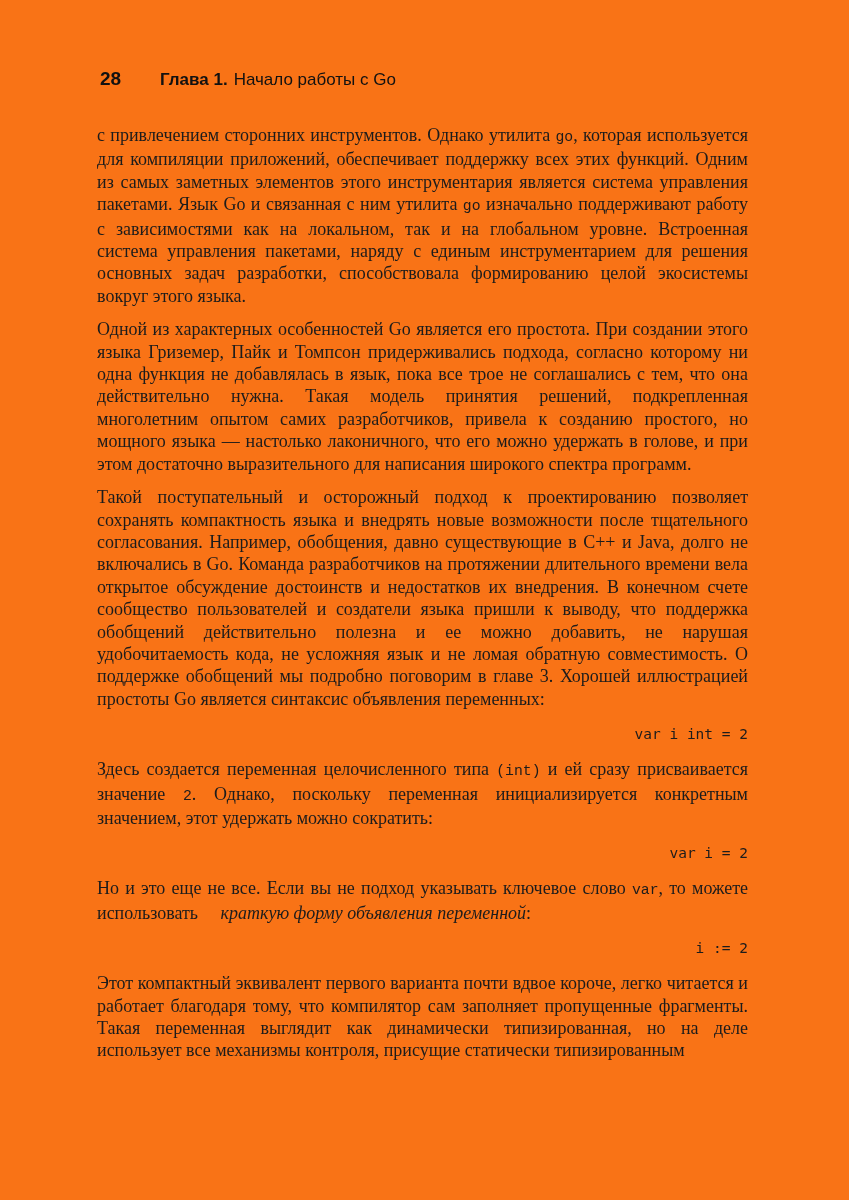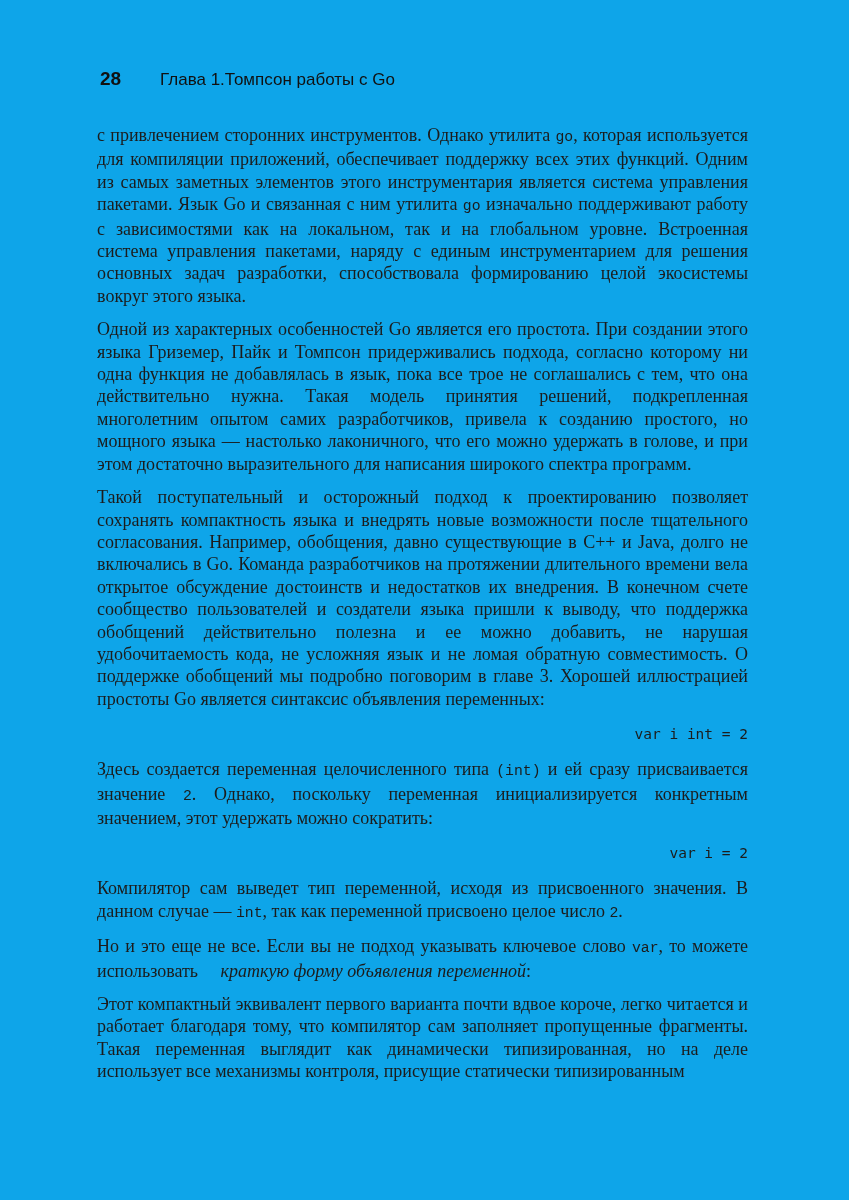--- a/index.html
+++ b/index.html
@@ -1,21 +1,21 @@
 <!DOCTYPE html>
 <html lang="ru"><head>
 <meta charset="utf-8">
 <style>
   * { margin: 0; padding: 0; box-sizing: border-box; }
   html, body { background: #e8e8e8; }
   .page {
     position: relative;
     width: 849px;
     height: 1200px;
-    background: #0ea5e9;
+    background: #f97316;
     color: #1c1c1c;
     margin: 0 auto;
     overflow: hidden;
     font-family: "Liberation Serif", serif;
   }
   .running-header {
     position: absolute;
     top: 68px;
     left: 100px;
     right: 97px;
@@ -25,21 +25,22 @@
     font-size: 17px;
     color: #111111;
   }
   .page-number {
     font-weight: bold;
     font-size: 19px;
     width: 60px;
     flex: 0 0 60px;
   }
   .chapter-label {
-    font-weight: normal;
+    font-weight: bold;
+    margin-right: 6px;
   }
   .chapter-title {
     font-weight: normal;
   }
   .page-body {
     position: absolute;
     top: 124px;
     left: 97px;
     width: 651px;
     font-size: 18px;
@@ -66,26 +67,26 @@
     text-align: right;
   }
 </style>
 </head>
 <body>
 
 <div class="page">
   <div class="running-header">
     <span class="page-number">28</span>
     <span class="chapter-label">Глава 1.</span>
-    <span class="chapter-title">Томпсон работы с Go</span>
+    <span class="chapter-title">Начало работы с Go</span>
   </div>
   <div class="page-body">
       <p><span class="run-normal">с привлечением сторонних инструментов. Однако утилита </span><span class="run-mono">go</span><span class="run-normal">, которая используется для компиляции приложений, обеспечивает поддержку всех этих функций. Одним из самых заметных элементов этого инструментария является система управления пакетами. Язык Go и связанная с ним утилита </span><span class="run-mono">go</span><span class="run-normal"> изначально поддерживают работу с зависимостями как на локальном, так и на глобальном уровне. Встроенная система управления пакетами, наряду с единым инструментарием для решения основных задач разработки, способствовала формированию целой экосистемы вокруг этого языка.</span></p>
       <p><span class="run-normal">Одной из характерных особенностей Go является его простота. При создании этого языка Гриземер, Пайк и Томпсон придерживались подхода, согласно которому ни одна функция не добавлялась в язык, пока все трое не соглашались с тем, что она действительно нужна. Такая модель принятия решений, подкрепленная многолетним опытом самих разработчиков, привела к созданию простого, но мощного языка — настолько лаконичного, что его можно удержать в голове, и при этом достаточно выразительного для написания широкого спектра программ.</span></p>
       <p><span class="run-normal">Такой поступательный и осторожный подход к проектированию позволяет сохранять компактность языка и внедрять новые возможности после тщательного согласования. Например, обобщения, давно существующие в C++ и Java, долго не включались в Go. Команда разработчиков на протяжении длительного времени вела открытое обсуждение достоинств и недостатков их внедрения. В конечном счете сообщество пользователей и создатели языка пришли к выводу, что поддержка обобщений действительно полезна и ее можно добавить, не нарушая удобочитаемость кода, не усложняя язык и не ломая обратную совместимость. О поддержке обобщений мы подробно поговорим в главе 3. Хорошей иллюстрацией простоты Go является синтаксис объявления переменных:</span></p>
       <pre class="code">var i int = 2</pre>
       <p><span class="run-normal">Здесь создается переменная целочисленного типа </span><span class="run-mono">(int)</span><span class="run-normal"> и ей сразу присваивается значение </span><span class="run-mono">2</span><span class="run-normal">. Однако, поскольку переменная инициализируется конкретным значением, этот удержать можно сократить:</span></p>
       <pre class="code">var i = 2</pre>
-      <p><span class="run-normal">Компилятор сам выведет тип переменной, исходя из присвоенного значения. В данном случае — </span><span class="run-mono">int</span><span class="run-normal">, так как переменной присвоено целое число </span><span class="run-mono">2</span><span class="run-normal">.</span></p>
       <p><span class="run-normal">Но и это еще не все. Если вы не подход указывать ключевое слово </span><span class="run-mono">var</span><span class="run-normal">, то можете использовать </span><span class="run-italic">краткую форму объявления переменной</span><span class="run-normal">:</span></p>
+      <pre class="code">i := 2</pre>
       <p><span class="run-normal">Этот компактный эквивалент первого варианта почти вдвое короче, легко читается и работает благодаря тому, что компилятор сам заполняет пропущенные фрагменты. Такая переменная выглядит как динамически типизированная, но на деле использует все механизмы контроля, присущие статически типизированным</span></p>
     </div>
 </div>
 
 </body></html>

